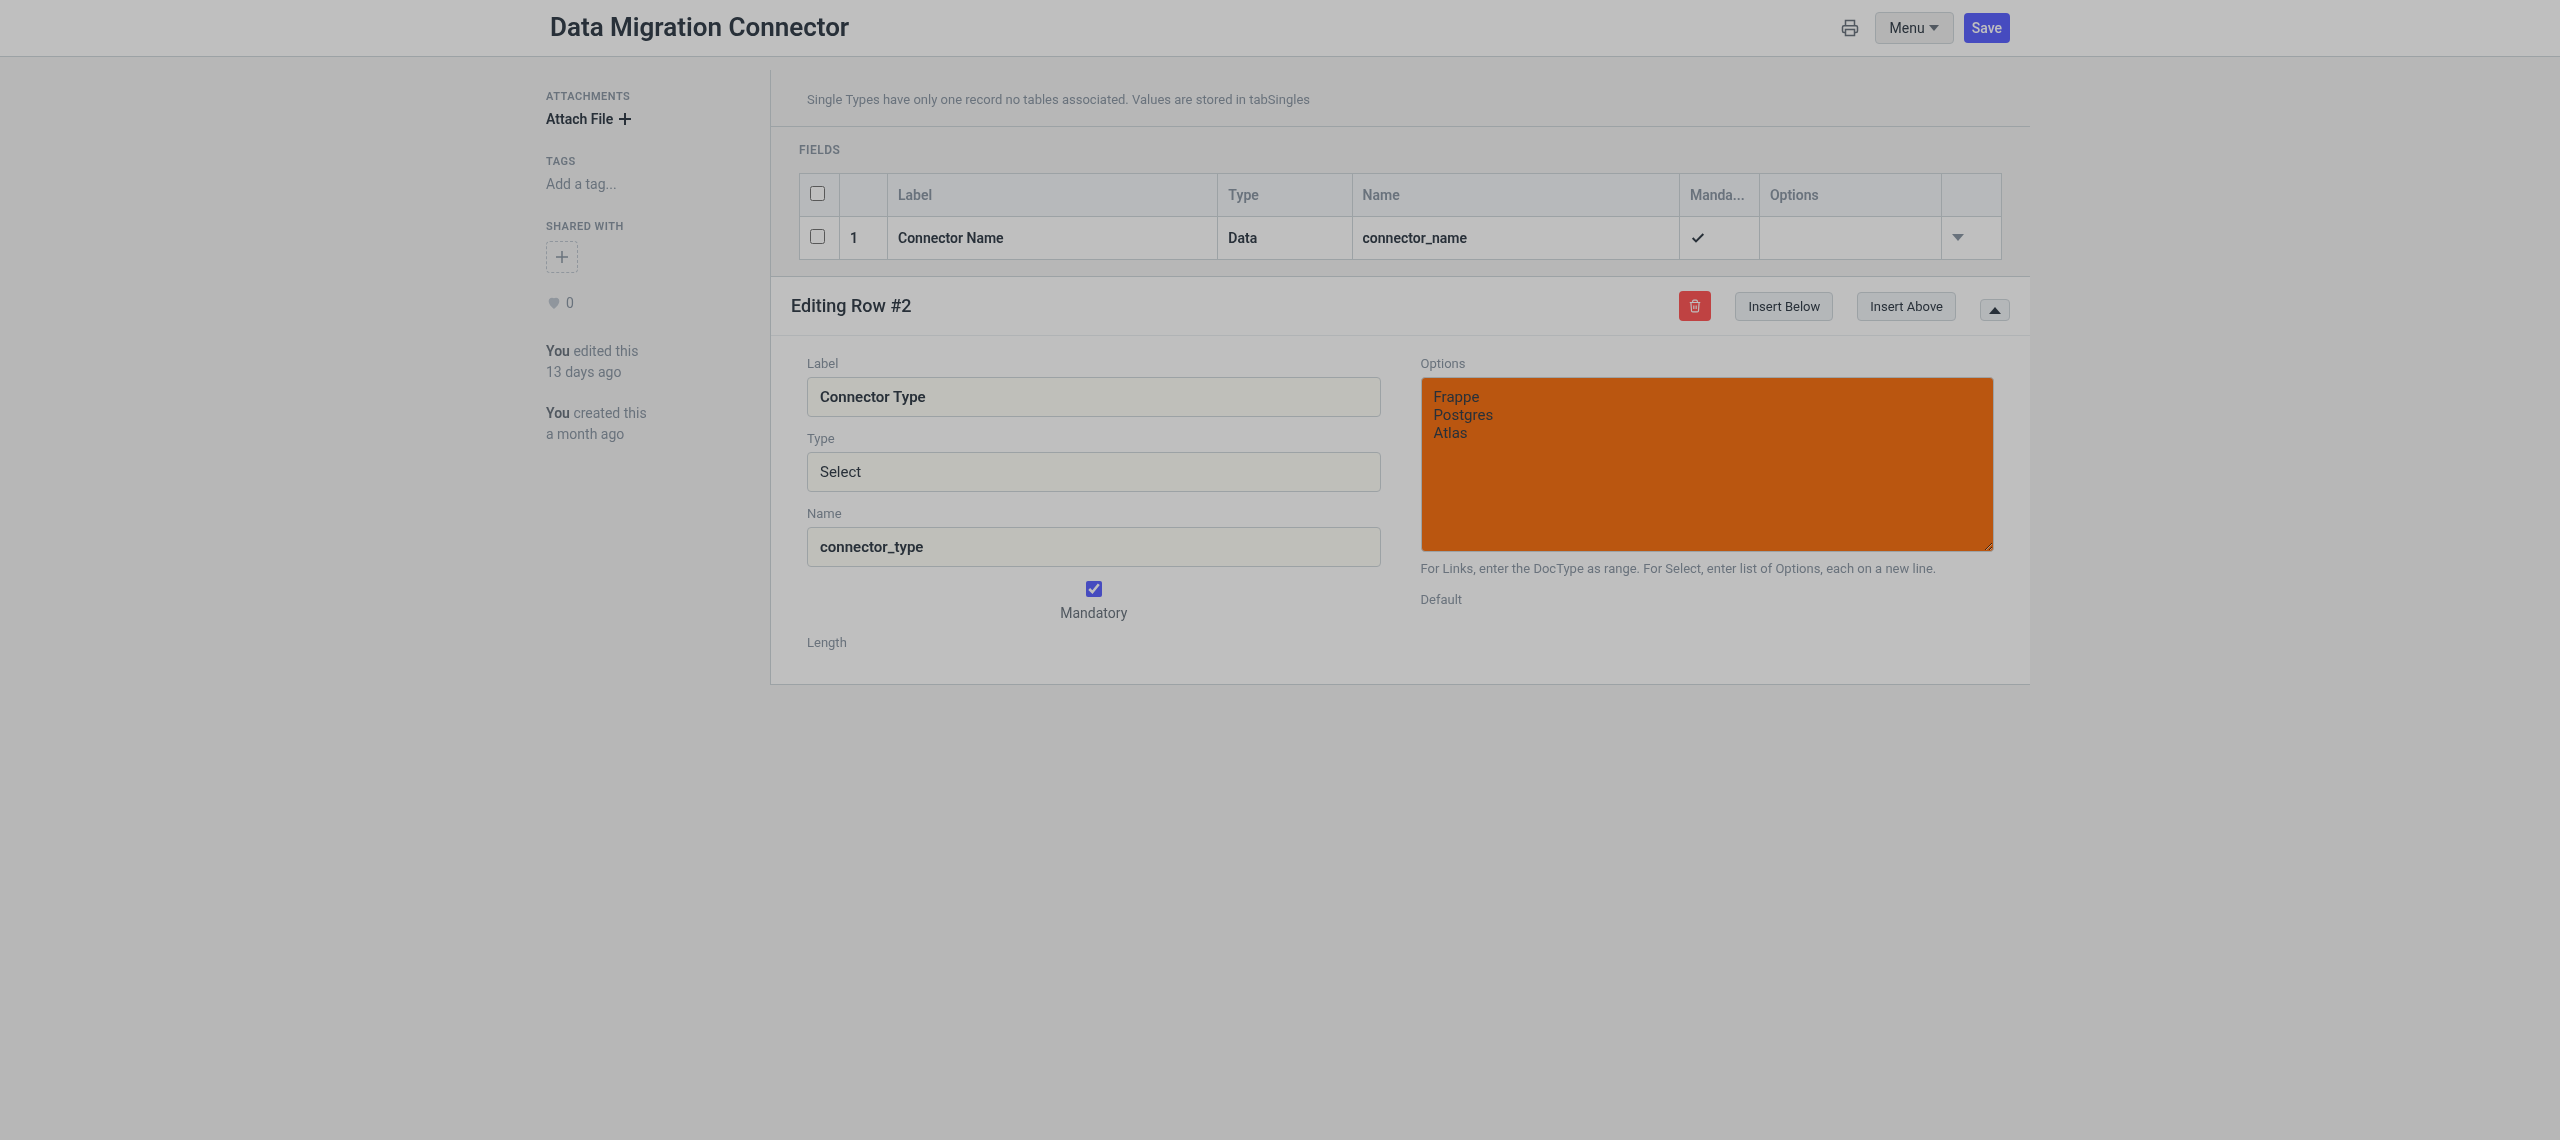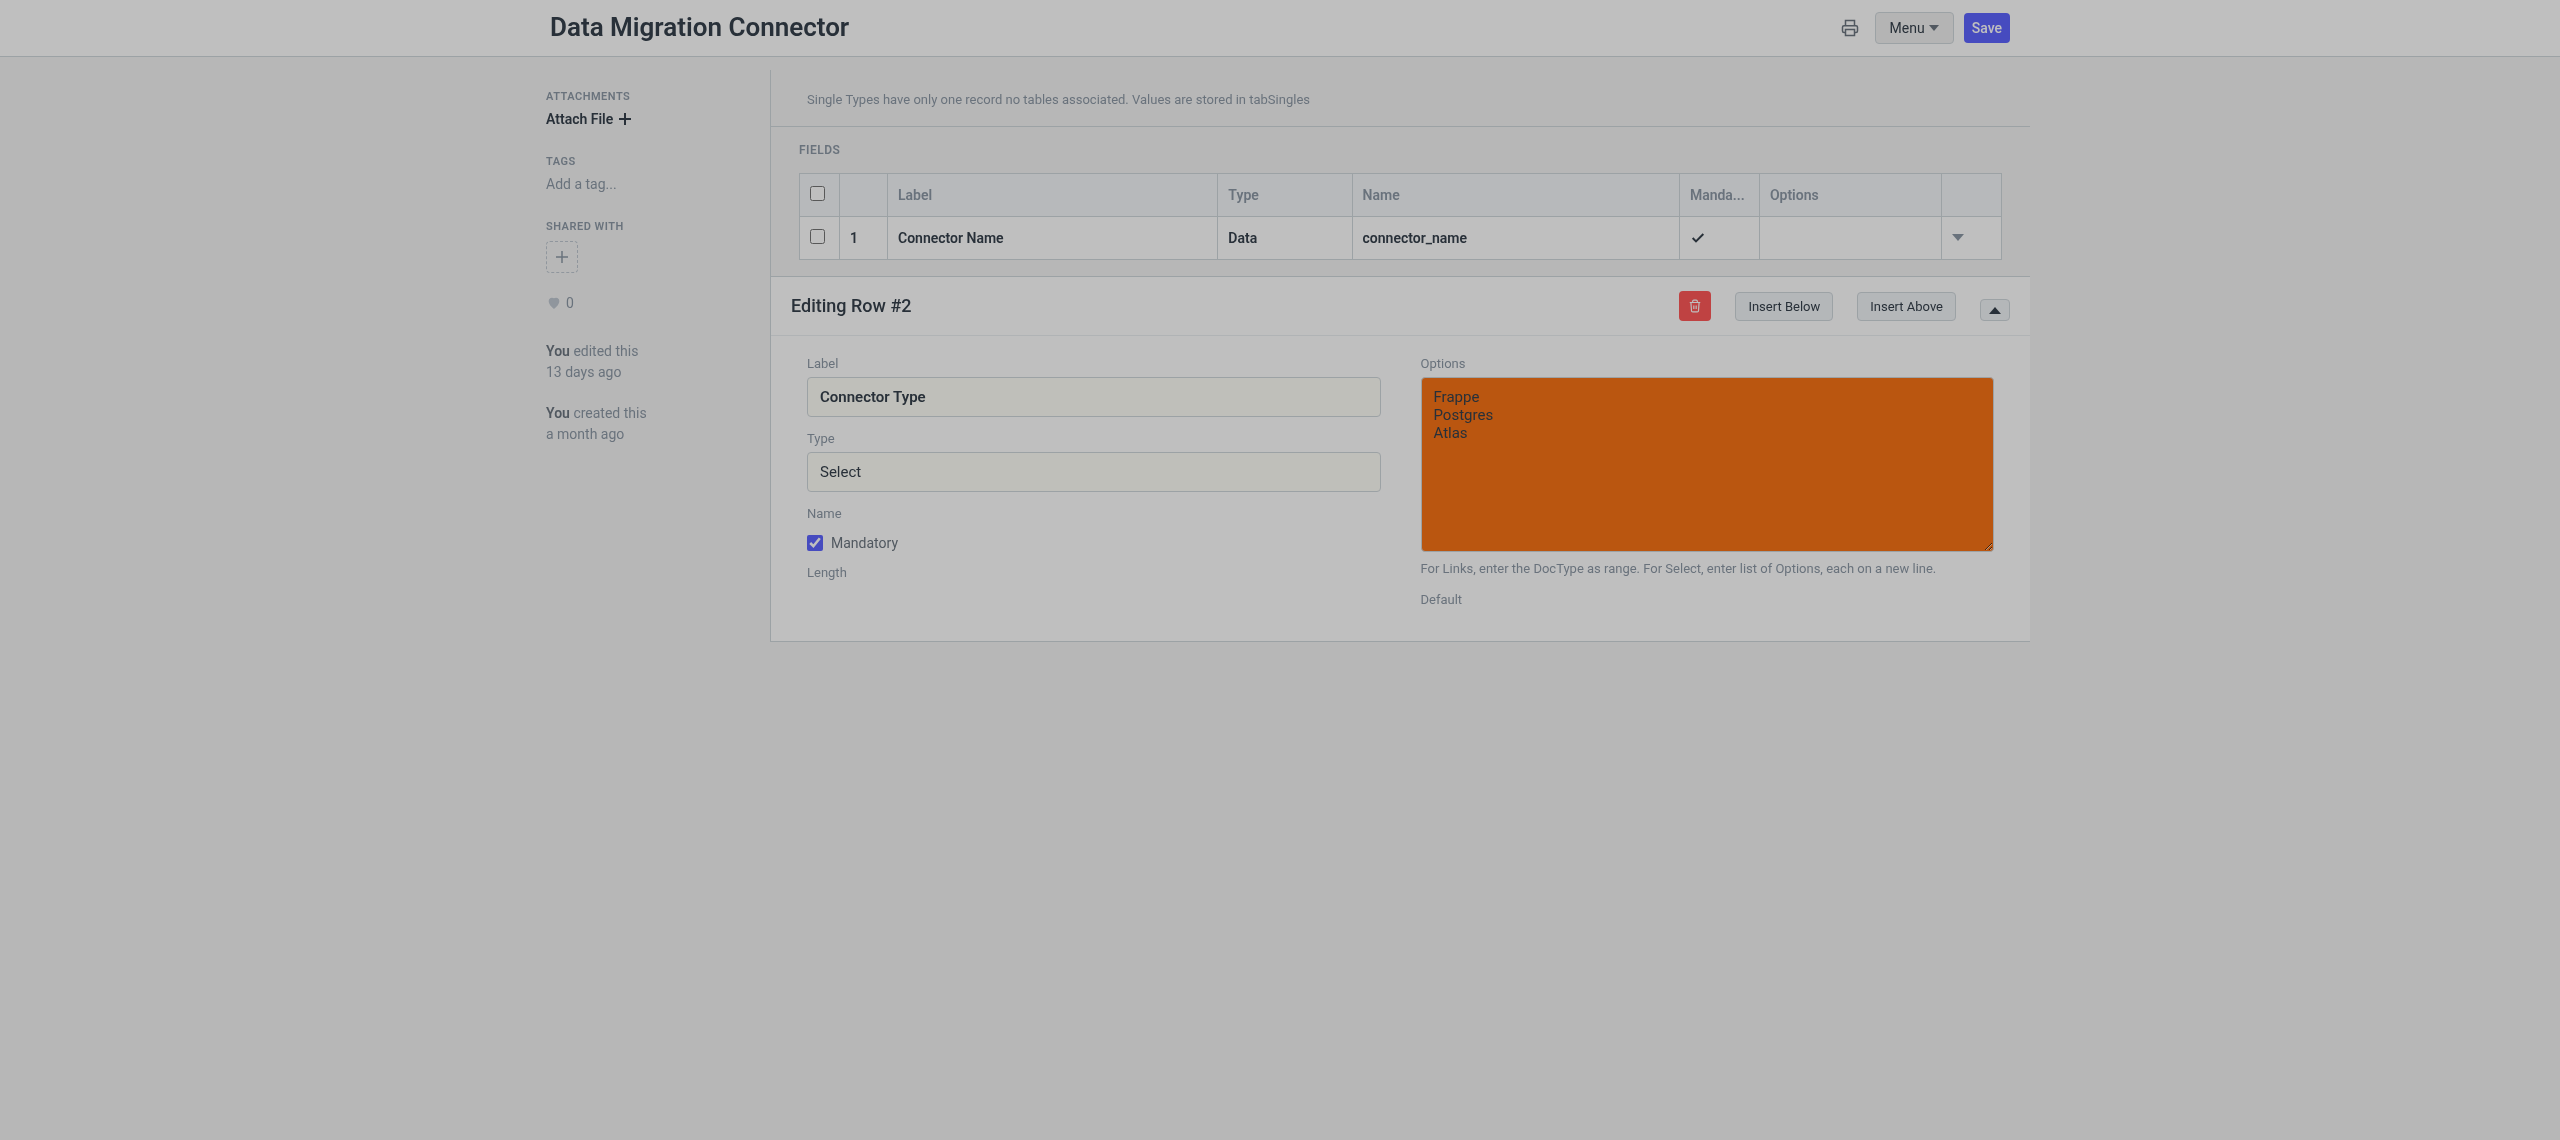--- a/index.html
+++ b/index.html
@@ -46,21 +46,21 @@
 .btn-secondary { background: #f0f4f7; border: 1px solid #d1d8dd; padding: 6px 12px; border-radius: 4px; cursor: pointer; font-size: 13px; color: #36414c; }
 .btn-collapse { background: #f0f4f7; border: 1px solid #d1d8dd; padding: 6px 8px; border-radius: 4px; cursor: pointer; }
 
 .row-editor-body { display: flex; padding: 20px 36px; gap: 40px; }
 .col { flex: 1; }
 .field-label { font-size: 13px; color: #8d99a6; margin-bottom: 6px; display: block; }
 .text-input { width: 100%; border: 1px solid #d1d8dd; border-radius: 4px; padding: 10px 12px; font-size: 15px; font-weight: 600; background: #fffff8; color: #36414c; }
 .select-input { width: 100%; border: 1px solid #d1d8dd; border-radius: 4px; padding: 10px 12px; font-size: 15px; font-weight: 400; background: #fffff8; color: #36414c; appearance: none; }
 .textarea-input { width: 100%; border: 1px solid #d1d8dd; border-radius: 4px; padding: 10px 12px; font-size: 15px; background: #f97316; color: #36414c; min-height: 175px; resize: both; font-family: inherit; }
 .fg { margin-bottom: 14px; }
-.checkbox-row { display: flex; align-items: center; gap: 8px; margin-bottom: 14px; }
+.checkbox-row { display: flex; align-items: center; gap: 8px; margin-bottom: 14px; flex-direction: column; }
 .checkbox-row input { width: 16px; height: 16px; accent-color: #5e64ff; }
 .checkbox-row label { font-size: 14px; color: #6c7680; }
 
 svg { display: block; }
 </style>
 </head>
 <body>
 
 <div class="overlay"></div>
 
@@ -205,20 +205,21 @@
           <div class="fg">
             <label class="field-label">Label</label>
             <input type="text" class="text-input" value="Connector Type" style="">
           </div>
           <div class="fg">
             <label class="field-label">Type</label>
             <input type="text" class="select-input" value="Select" style="">
           </div>
           <div class="fg">
             <label class="field-label">Name</label>
+            <input type="text" class="text-input" value="connector_type" style="">
           </div>
           <div class="checkbox-row">
             <input type="checkbox" checked="" style="">
             <label>Mandatory</label>
           </div>
           <div class="fg">
             <label class="field-label">Length</label>
           </div>
         </div>
 

